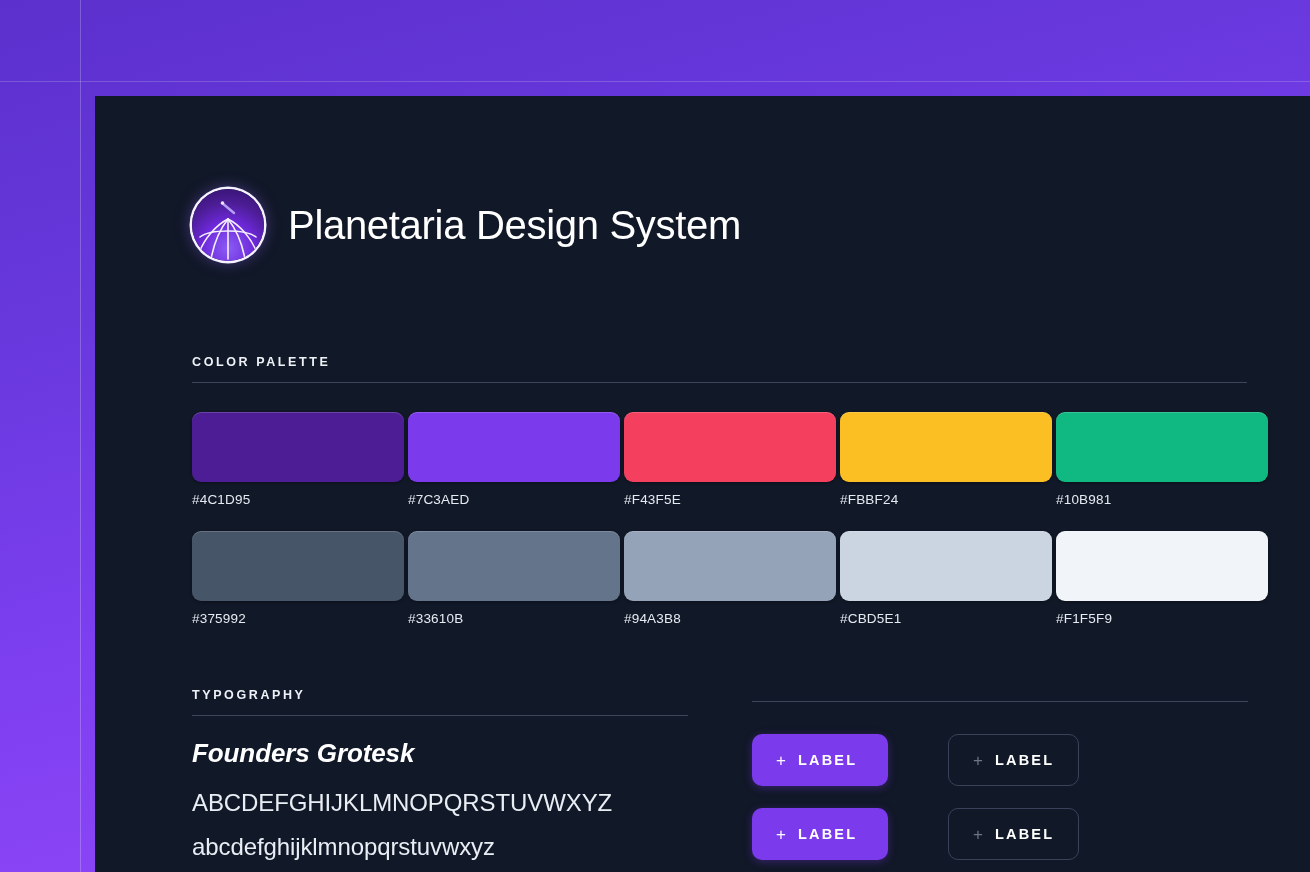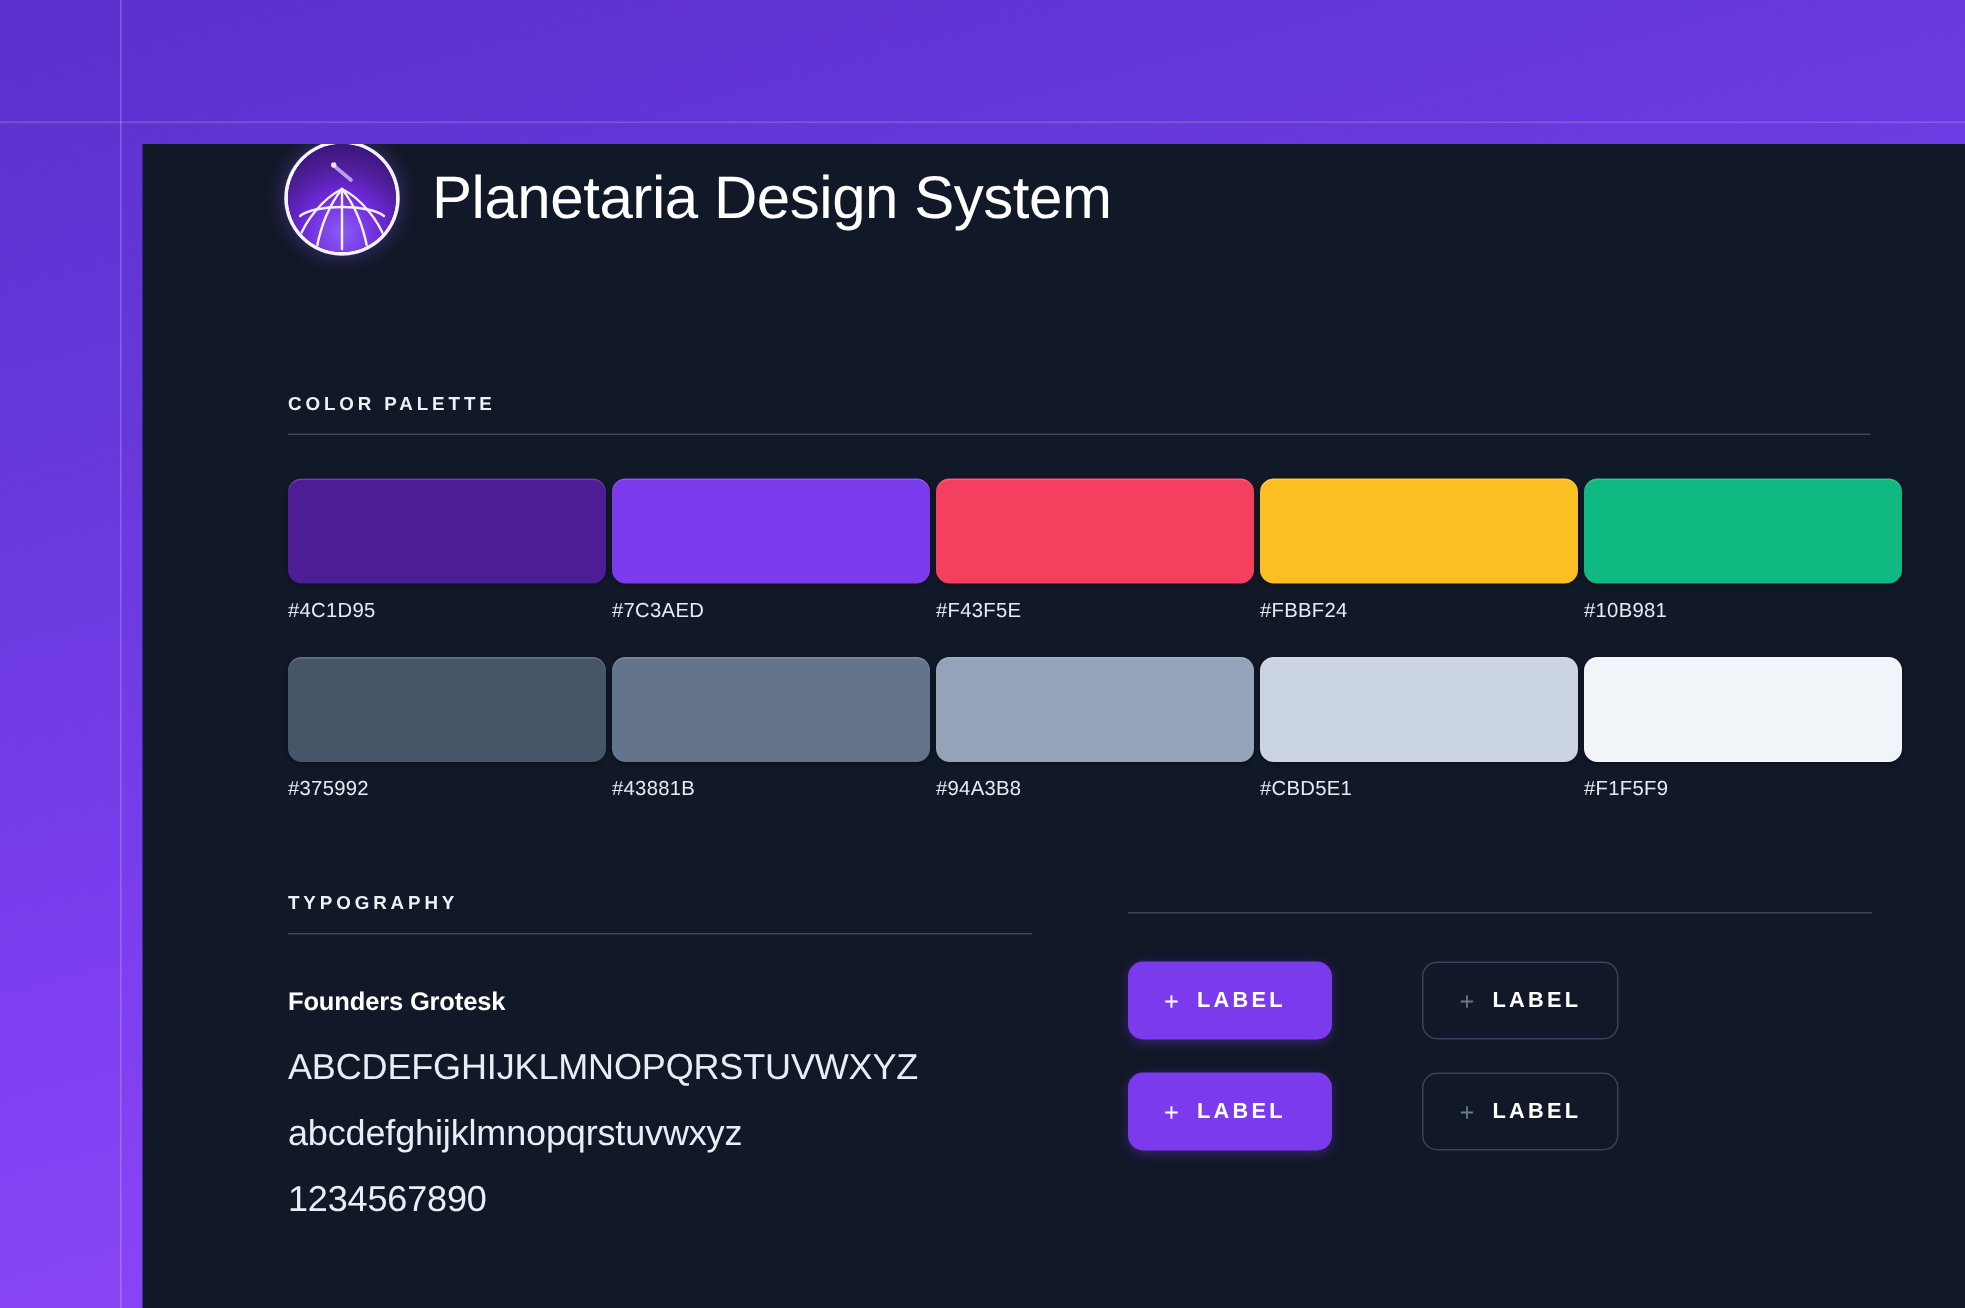--- a/index.html
+++ b/index.html
@@ -33,20 +33,21 @@
     width:1215px; height:776px;
     background:#111827;
     overflow:hidden;
   }
 
   .inner{ padding:0 0 0 97px; }
 
   
   .header{
     display:flex; align-items:center; gap:24px;
+    padding-top:93px;
   }
   .logo{
     position:relative;
     width:72px; height:72px; border-radius:50%;
     background:radial-gradient(circle at 50% 82%, #8b5cf6 0%, #6d28d9 38%, #4c1d95 66%, #2e1065 100%);
     box-shadow:0 0 0 2.5px #f5f3ff, 0 0 16px rgba(139,92,246,.55);
     overflow:hidden;
     flex:0 0 auto;
   }
   .logo svg{ position:absolute; inset:0; width:100%; height:100%; }
@@ -86,22 +87,22 @@
   
   .lower{
     margin-top:62px;
     display:flex;
     gap:64px;
   }
   .col-type{ width:496px; }
   .col-btn{ width:496px; }
 
   .font-name{
-    margin-top:35px;
-    font-size:17px; font-weight:700; color:#ffffff; letter-spacing:-.1px;
+    margin-top:22px;
+    font-size:26px; font-weight:700; color:#ffffff; letter-spacing:-.1px;font-style:italic;
   }
   .specimen{
     margin-top:20px;
     display:flex; flex-direction:column; gap:16px;
   }
   .specimen div{
     font-size:24px; font-weight:400; color:#e9edf4; letter-spacing:-.1px;
     white-space:nowrap;
   }
 
@@ -192,21 +193,21 @@
             <div class="swatch-hex">#10B981</div>
           </div>
 
           <div class="swatch-cell">
             <div class="swatch" style="background:#475569"></div>
             <div class="swatch-hex">#375992</div>
           </div>
 
           <div class="swatch-cell">
             <div class="swatch" style="background:#64748B"></div>
-            <div class="swatch-hex">#43881B</div>
+            <div class="swatch-hex">#33610B</div>
           </div>
 
           <div class="swatch-cell">
             <div class="swatch" style="background:#94A3B8"></div>
             <div class="swatch-hex">#94A3B8</div>
           </div>
 
           <div class="swatch-cell">
             <div class="swatch" style="background:#CBD5E1"></div>
             <div class="swatch-hex">#CBD5E1</div>

